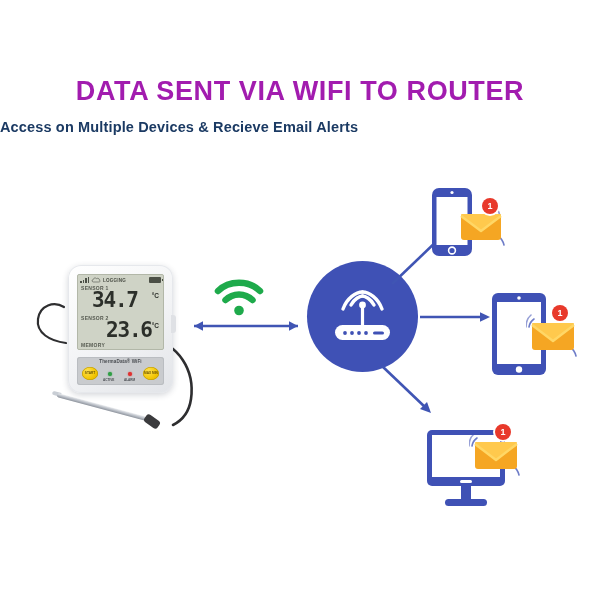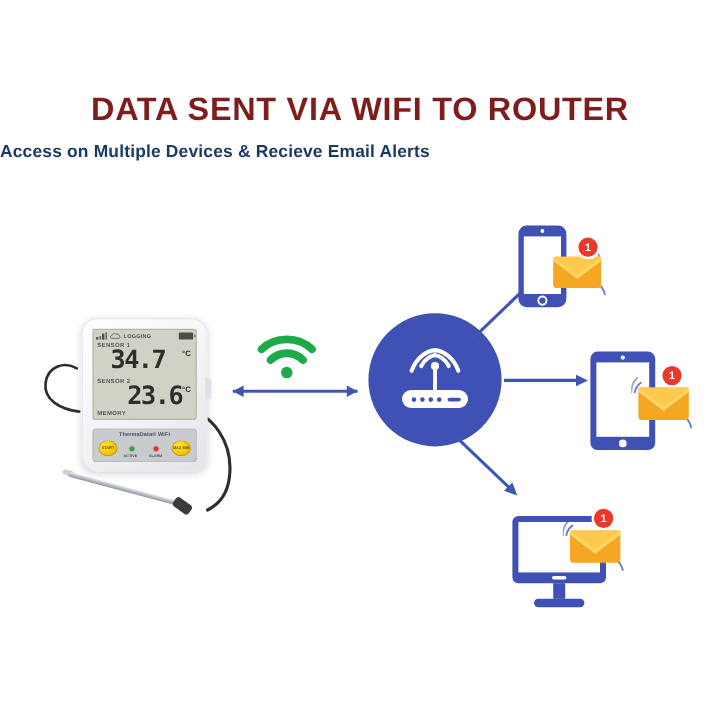--- a/index.html
+++ b/index.html
@@ -9,21 +9,21 @@
     font-family: "Liberation Sans", sans-serif;
     overflow: hidden;
   }
   #stage { position: relative; width: 600px; height: 600px; background: #fff; }
 
   
   #title {
     position: absolute; top: 76px; left: 0; width: 600px;
     text-align: center;
     font-size: 27px; font-weight: 700; letter-spacing: 0.6px;
-    color: #7f1d1d;
+    color: #a21caf;
     font-family: "Liberation Sans", sans-serif;
   }
   #subtitle {
     position: absolute; top: 119px; left: 0; width: 600px;
     font-size: 14.5px; font-weight: 600; letter-spacing: 0.15px;
     color: #1b3a63;
   }
 
   
   #device-group { position: absolute; left: 40px; top: 265px; width: 200px; height: 200px; }

